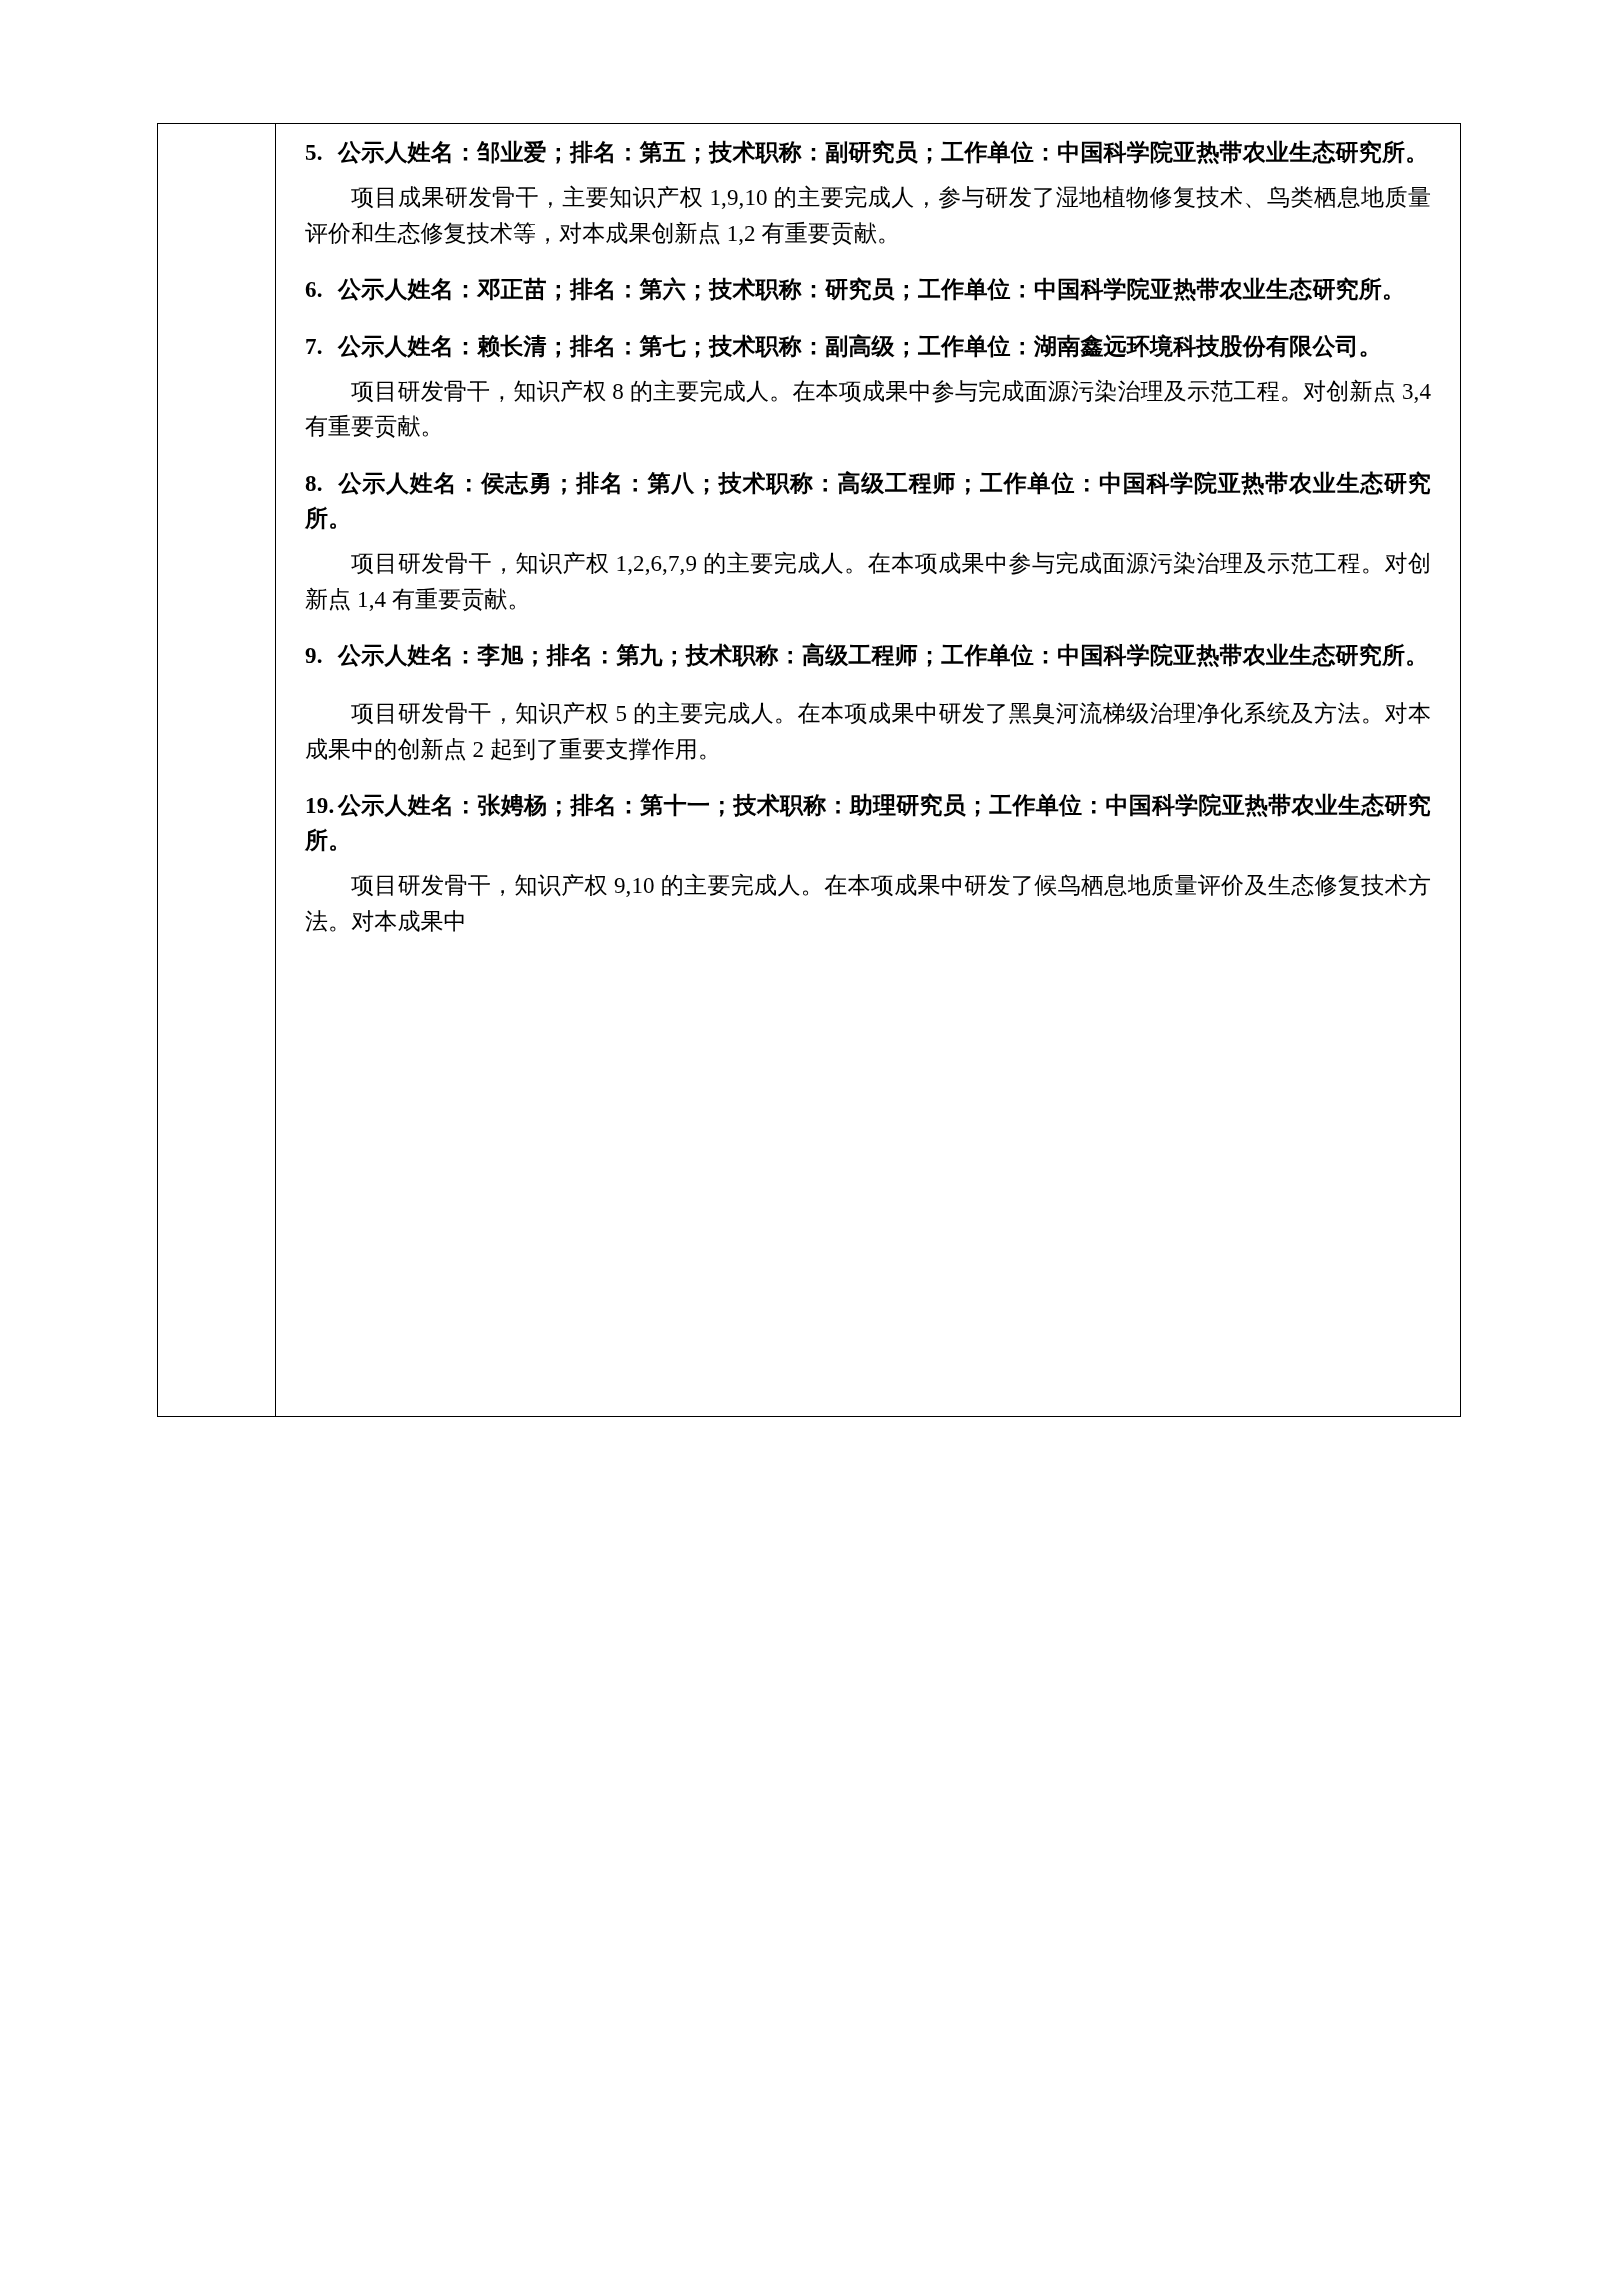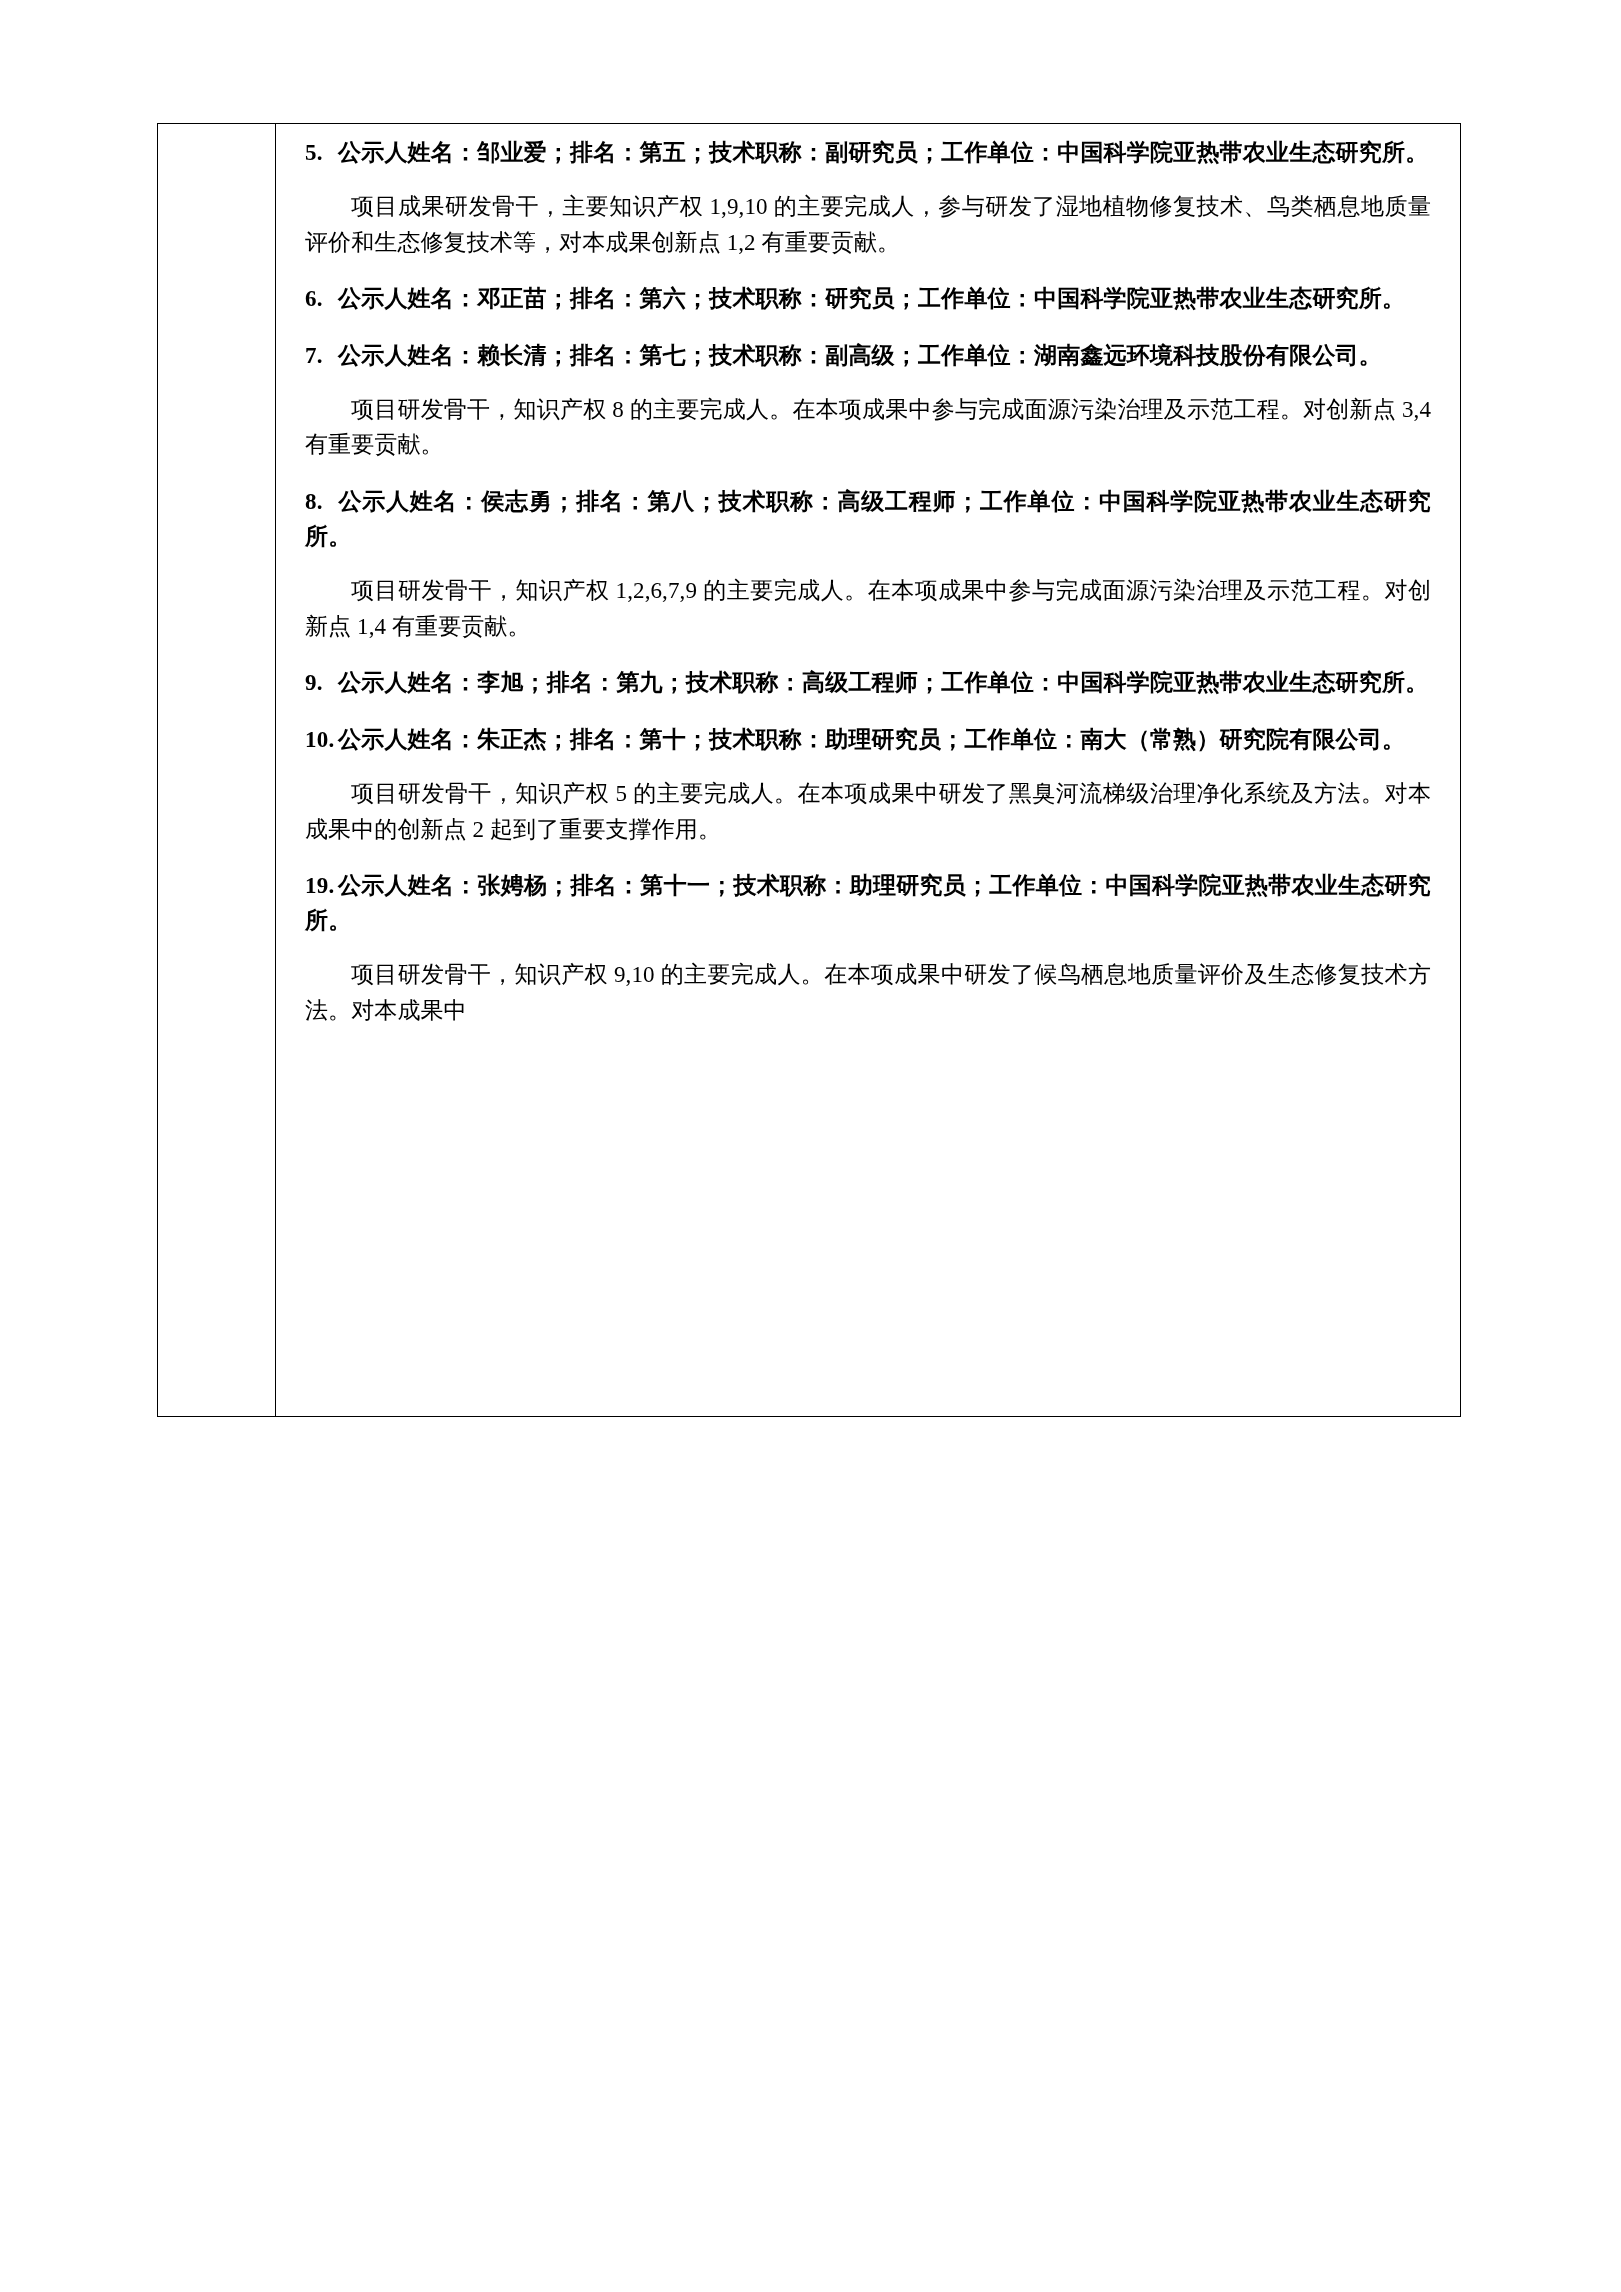--- a/index.html
+++ b/index.html
@@ -54,21 +54,21 @@
   .entry-head .num {
     display: inline-block;
     min-width: 33px;
   }
   .entry-body {
     font-size: 23px;
     line-height: 1.56;
     text-align: justify;
     text-justify: inter-ideograph;
     text-indent: 2em;
-    margin-top: 18px;
+    margin-top: 9px;
     letter-spacing: 0.1px;
   }
 </style>
 </head>
 <body>
 
 <div class="page">
   <div class="doc-table">
     <div class="col-left"></div>
     <div class="col-right">
@@ -100,23 +100,20 @@
         <div class="entry-body">项目研发骨干，知识产权 1,2,6,7,9 的主要完成人。在本项成果中参与完成面源污染治理及示范工程。对创新点 1,4 有重要贡献。</div>
       </div>
 
       <div class="entry">
         <div class="entry-head">
           <span class="num">9.</span><span>公示人姓名：李旭；排名：第九；技术职称：高级工程师；工作单位：中国科学院亚热带农业生态研究所。</span>
         </div>
       </div>
 
       <div class="entry">
-        <div class="entry-head">
-          <span class="num">10.</span><span>公示人姓名：朱正杰；排名：第十；技术职称：助理研究员；工作单位：南大（常熟）研究院有限公司。</span>
-        </div>
         <div class="entry-body">项目研发骨干，知识产权 5 的主要完成人。在本项成果中研发了黑臭河流梯级治理净化系统及方法。对本成果中的创新点 2 起到了重要支撑作用。</div>
       </div>
 
       <div class="entry">
         <div class="entry-head">
           <span class="num">19.</span><span>公示人姓名：张娉杨；排名：第十一；技术职称：助理研究员；工作单位：中国科学院亚热带农业生态研究所。</span>
         </div>
         <div class="entry-body">项目研发骨干，知识产权 9,10 的主要完成人。在本项成果中研发了候鸟栖息地质量评价及生态修复技术方法。对本成果中</div>
       </div>
 

